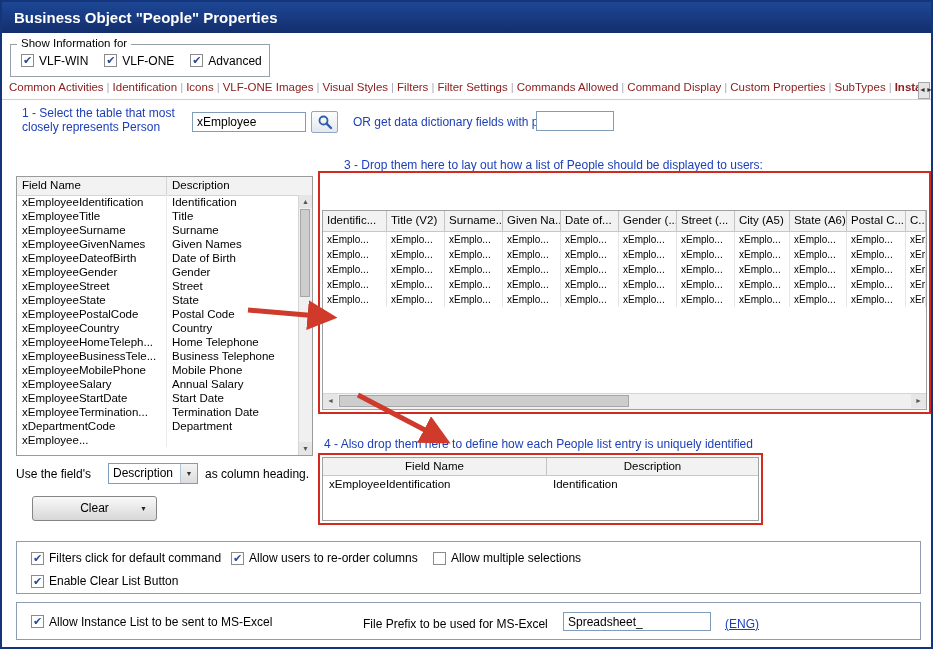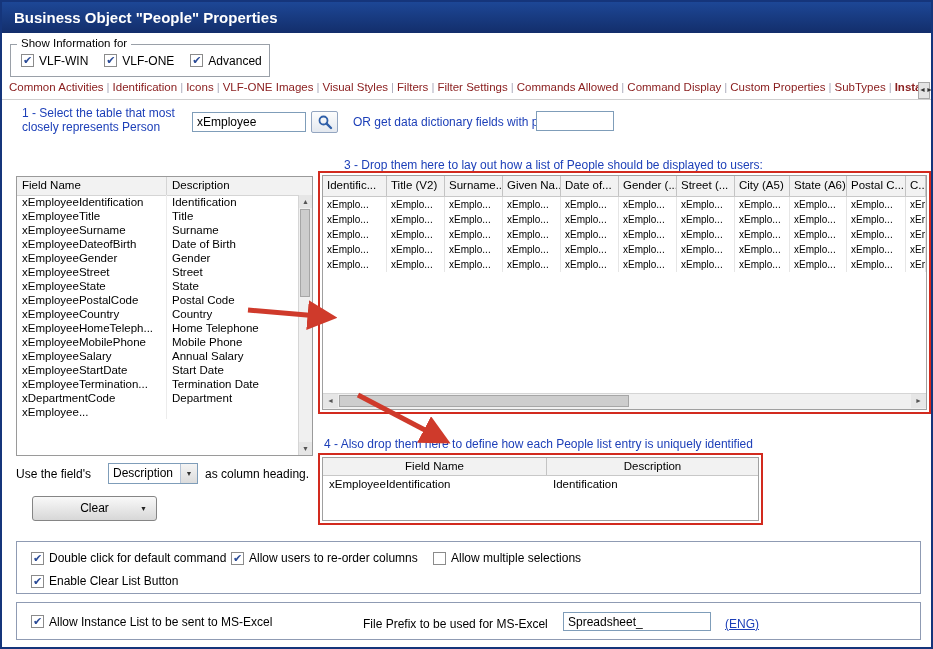--- a/index.html
+++ b/index.html
@@ -51,21 +51,21 @@
   .vscroll { position:absolute; top:18px; right:0; bottom:0; width:13px; background:#f0f0f0;
              border-left:1px solid #d5d5d5; }
   .varrow { height:13px; font-size:7px; line-height:13px; text-align:center; color:#555; background:#e6e6e6; }
   .varrow.dn { position:absolute; bottom:0; left:0; right:0; }
   .vthumb { position:absolute; top:14px; left:1px; width:10px; height:88px; background:#cdcdcd;
             border:1px solid #a6a6a6; box-sizing:border-box; }
 
   
   .grid3 { position:absolute; left:316px; top:169px; width:613px; height:243px;
            border:2px solid #d22a1e; background:#fff; box-sizing:border-box; }
-  .grid3 .inner { position:absolute; inset:2px; border:1px solid #a0a0a0; background:#fff; overflow:hidden; }
+  .grid3 .inner { position:absolute; inset:2px; border:1px solid #a0a0a0; background:#fff; overflow:hidden;margin-top:35px; }
   .g3head { display:flex; height:20px; background:#f2f2f2; border-bottom:1px solid #c8c8c8;
             font-size:11.5px; line-height:19px; }
   .g3hc { border-right:1px solid #c4c4c4; padding-left:4px; white-space:nowrap; overflow:hidden; box-sizing:border-box; }
   .g3row { display:flex; height:15px; line-height:15px; font-size:10px; }
   .g3c { border-right:1px solid #e6e6e6; padding-left:4px; white-space:nowrap; overflow:hidden; box-sizing:border-box; }
 
   .hscroll { position:absolute; left:0; right:0; bottom:0; height:15px; background:#f0f0f0;
              border-top:1px solid #d5d5d5; }
   .harrow { position:absolute; top:0; width:15px; height:14px; font-size:7px; line-height:14px;
             text-align:center; color:#555; background:#e6e6e6; }
@@ -167,20 +167,24 @@
         </div>
         <div class="lrow">
           <div class="lc1">xEmployeeTitle</div>
           <div class="lc2">Title</div>
         </div>
         <div class="lrow">
           <div class="lc1">xEmployeeSurname</div>
           <div class="lc2">Surname</div>
         </div>
         <div class="lrow">
+          <div class="lc1">xEmployeeGivenNames</div>
+          <div class="lc2">Given Names</div>
+        </div>
+        <div class="lrow">
           <div class="lc1">xEmployeeDateofBirth</div>
           <div class="lc2">Date of Birth</div>
         </div>
         <div class="lrow">
           <div class="lc1">xEmployeeGender</div>
           <div class="lc2">Gender</div>
         </div>
         <div class="lrow">
           <div class="lc1">xEmployeeStreet</div>
           <div class="lc2">Street</div>
@@ -193,20 +197,24 @@
           <div class="lc1">xEmployeePostalCode</div>
           <div class="lc2">Postal Code</div>
         </div>
         <div class="lrow">
           <div class="lc1">xEmployeeCountry</div>
           <div class="lc2">Country</div>
         </div>
         <div class="lrow">
           <div class="lc1">xEmployeeHomeTeleph...</div>
           <div class="lc2">Home Telephone</div>
+        </div>
+        <div class="lrow">
+          <div class="lc1">xEmployeeBusinessTele...</div>
+          <div class="lc2">Business Telephone</div>
         </div>
         <div class="lrow">
           <div class="lc1">xEmployeeMobilePhone</div>
           <div class="lc2">Mobile Phone</div>
         </div>
         <div class="lrow">
           <div class="lc1">xEmployeeSalary</div>
           <div class="lc2">Annual Salary</div>
         </div>
         <div class="lrow">
@@ -351,21 +359,21 @@
 
   <div class="clearbtn">
     <span>Clear</span>
     <span class="arrow">▼</span>
   </div>
 
   <div class="optbox b1">
     <div class="optgrid">
         <label class="cb">
           <span class="cbbox">✔</span>
-          <span>Double click for default command</span>
+          <span>Filters click for default command</span>
         </label>
         <label class="cb">
           <span class="cbbox">✔</span>
           <span>Allow users to re-order columns</span>
         </label>
         <label class="cb">
           <span class="cbbox"></span>
           <span>Allow multiple selections</span>
         </label>
         <label class="cb">

